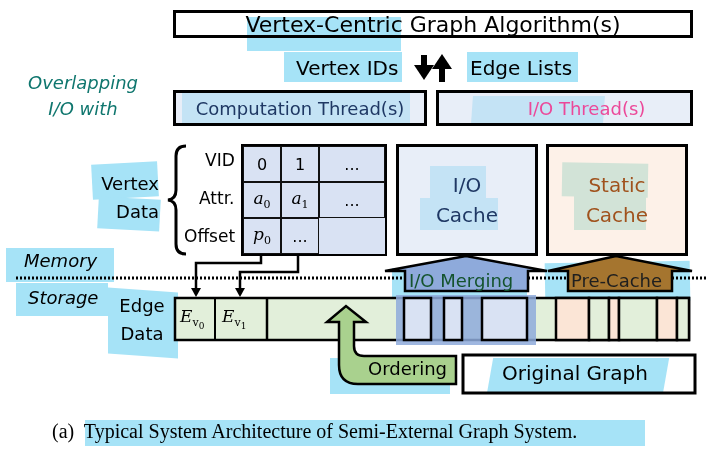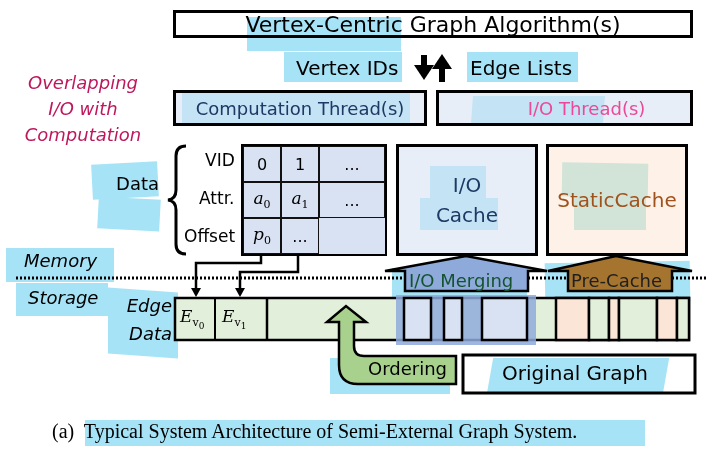--- a/index.html
+++ b/index.html
@@ -47,27 +47,27 @@
 <div class="txt" style="left:296px;top:56px;font-size:20px;">Vertex IDs</div>
 <div class="txt" style="left:470px;top:56px;font-size:20px;">Edge Lists</div>
 
 <div class="box c" style="left:173px;top:90px;width:254px;height:36px;background:rgba(217,226,243,0.6);">
   <span style="font-size:18px;color:#1f3864;">Computation Thread(s)</span>
 </div>
 <div class="box c" style="left:436px;top:90px;width:257px;height:36px;background:rgba(217,226,243,0.6);">
   <span style="font-size:18px;color:#ec4899;margin-left:44px;">I/O Thread(s)</span>
 </div>
 
-<div class="abs" style="left:8px;top:70px;width:150px;text-align:center;font-style:italic;font-size:18px;line-height:26px;color:#be185d;">
+<div class="abs" style="left:8px;top:70px;width:150px;text-align:center;font-style:italic;font-size:18px;line-height:26px;color:#0f766e;">
   <div>Overlapping</div>
   <div>I/O with</div>
-  <div>Computation</div>
 </div>
 
 <div class="abs" style="left:95px;top:170px;width:64px;text-align:right;font-size:18px;line-height:28px;">
+  <div>Vertex</div>
   <div>Data</div>
 </div>
 
 <div class="txt" style="left:205px;top:150px;font-size:17px;">VID</div>
 <div class="txt" style="left:199px;top:188px;font-size:17px;">Attr.</div>
 <div class="txt" style="left:184px;top:226px;font-size:17px;">Offset</div>
 
 <div class="abs" style="left:241px;top:144px;width:146px;height:112px;border:2.5px solid #000;box-sizing:border-box;display:grid;grid-template-columns:38px 38px 1fr;grid-template-rows:1fr 1fr 1fr;background:#d9e2f3;">
   <div class="cell">0</div>
   <div class="cell">1</div>
@@ -83,29 +83,29 @@
       <span class="math"><span>p</span><sub>0</sub></span>
     </div>
   <div class="cell">...</div>
 </div>
 
 <div class="box c" style="left:396px;top:144px;width:142px;height:112px;background:rgba(217,226,243,0.6);flex-direction:column;line-height:30px;">
   <div style="font-size:20px;color:#1f3864;">I/O</div>
   <div style="font-size:20px;color:#1f3864;">Cache</div>
 </div>
 
-<div class="box c" style="left:546px;top:144px;width:142px;height:112px;background:rgba(251,229,214,0.55);line-height:30px;">
+<div class="box c" style="left:546px;top:144px;width:142px;height:112px;background:rgba(251,229,214,0.55);flex-direction:column;line-height:30px;">
   <div style="font-size:20px;color:#a0521d;">Static</div>
   <div style="font-size:20px;color:#a0521d;">Cache</div>
 </div>
 
 <div class="txt" style="left:24px;top:250px;font-size:18px;font-style:italic;">Memory</div>
 <div class="txt" style="left:28px;top:287px;font-size:18px;font-style:italic;">Storage</div>
 
-<div class="abs" style="left:112px;top:292px;width:60px;text-align:right;font-size:18px;line-height:28px;font-style:italic;">
+<div class="abs" style="left:112px;top:292px;width:60px;text-align:center;font-size:18px;line-height:28px;">
   <div>Edge</div>
   <div>Data</div>
 </div>
 
 <svg width="706" height="451">
 
   <g>
     <rect x="421" y="55" width="6" height="12" fill="#000"></rect>
     <polygon points="414,65 434,65 424,80" fill="#000"></polygon>
   </g>

